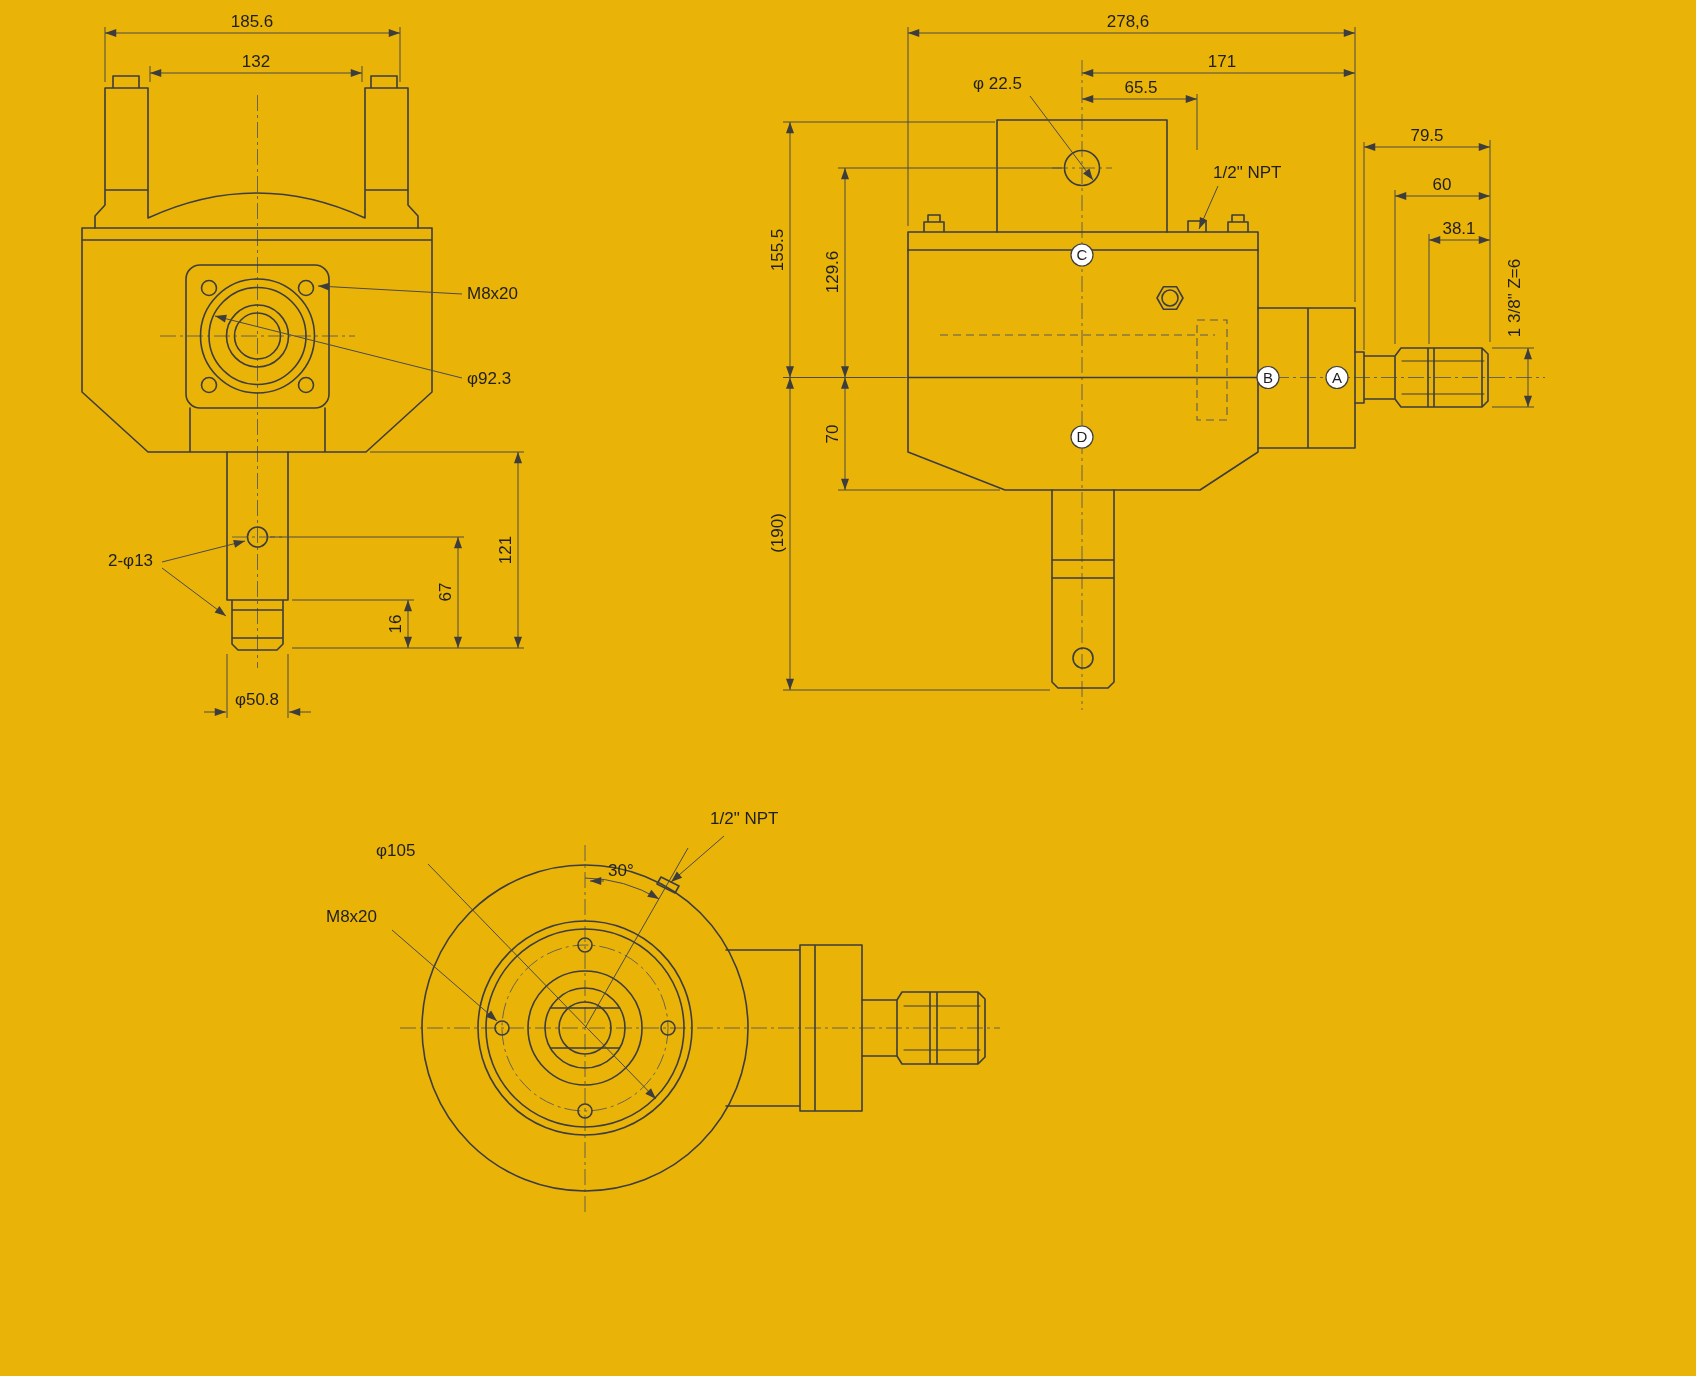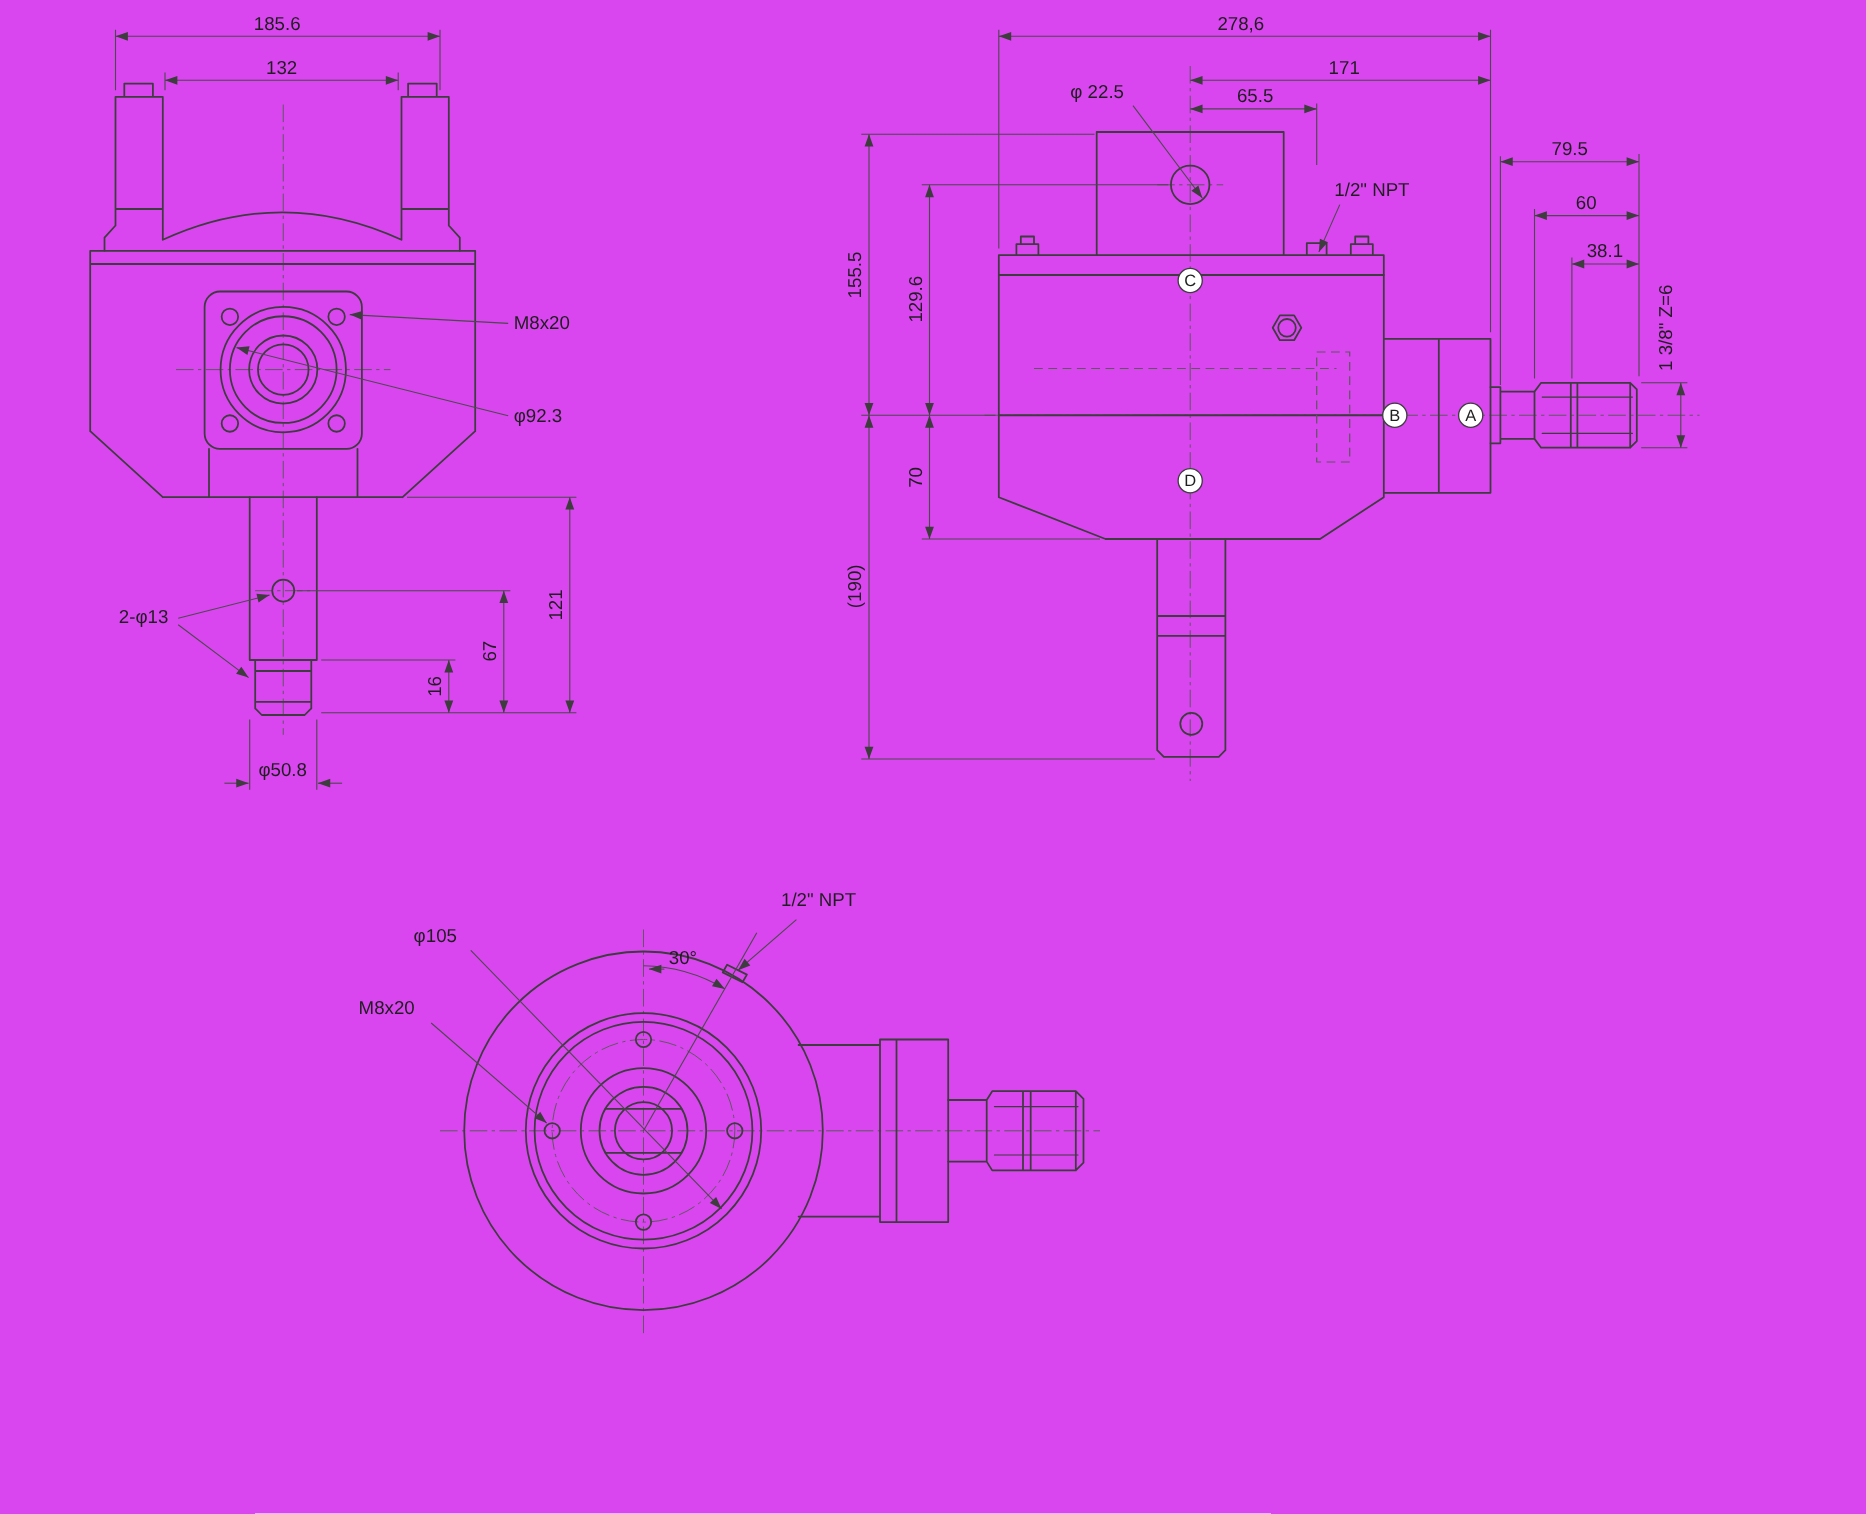--- a/index.html
+++ b/index.html
@@ -1,16 +1,16 @@
 <!DOCTYPE html>
 <html><head>
 <meta charset="utf-8">
 <style>
   html,body{margin:0;padding:0;background:#fff;}
-  .canvas{width:1696px;height:1376px;background:#d946ef;position:relative;overflow:hidden;}
+  .canvas{width:1696px;height:1376px;background:#eab308;position:relative;overflow:hidden;}
   svg{display:block;}
   .ol{fill:none;stroke:#3d3d3d;stroke-width:1.6;stroke-linecap:round;stroke-linejoin:round;}
   .tl{fill:none;stroke:#3d3d3d;stroke-width:1;stroke-linecap:round;}
   .dl{fill:none;stroke:#4a4a4a;stroke-width:1;}
   .cl{fill:none;stroke:#5a5a5a;stroke-width:0.9;stroke-dasharray:16 4 3 4;}
   .hl{fill:none;stroke:#5a5a5a;stroke-width:1.1;stroke-dasharray:8 5;}
   .lbl{font:17px "Liberation Sans", sans-serif;fill:#1f1f1f;}
   .ptc{fill:#ffffff;stroke:#3d3d3d;stroke-width:1.2;}
   .ptt{font:15px "Liberation Sans", sans-serif;fill:#1f1f1f;text-anchor:middle;}
 </style>

